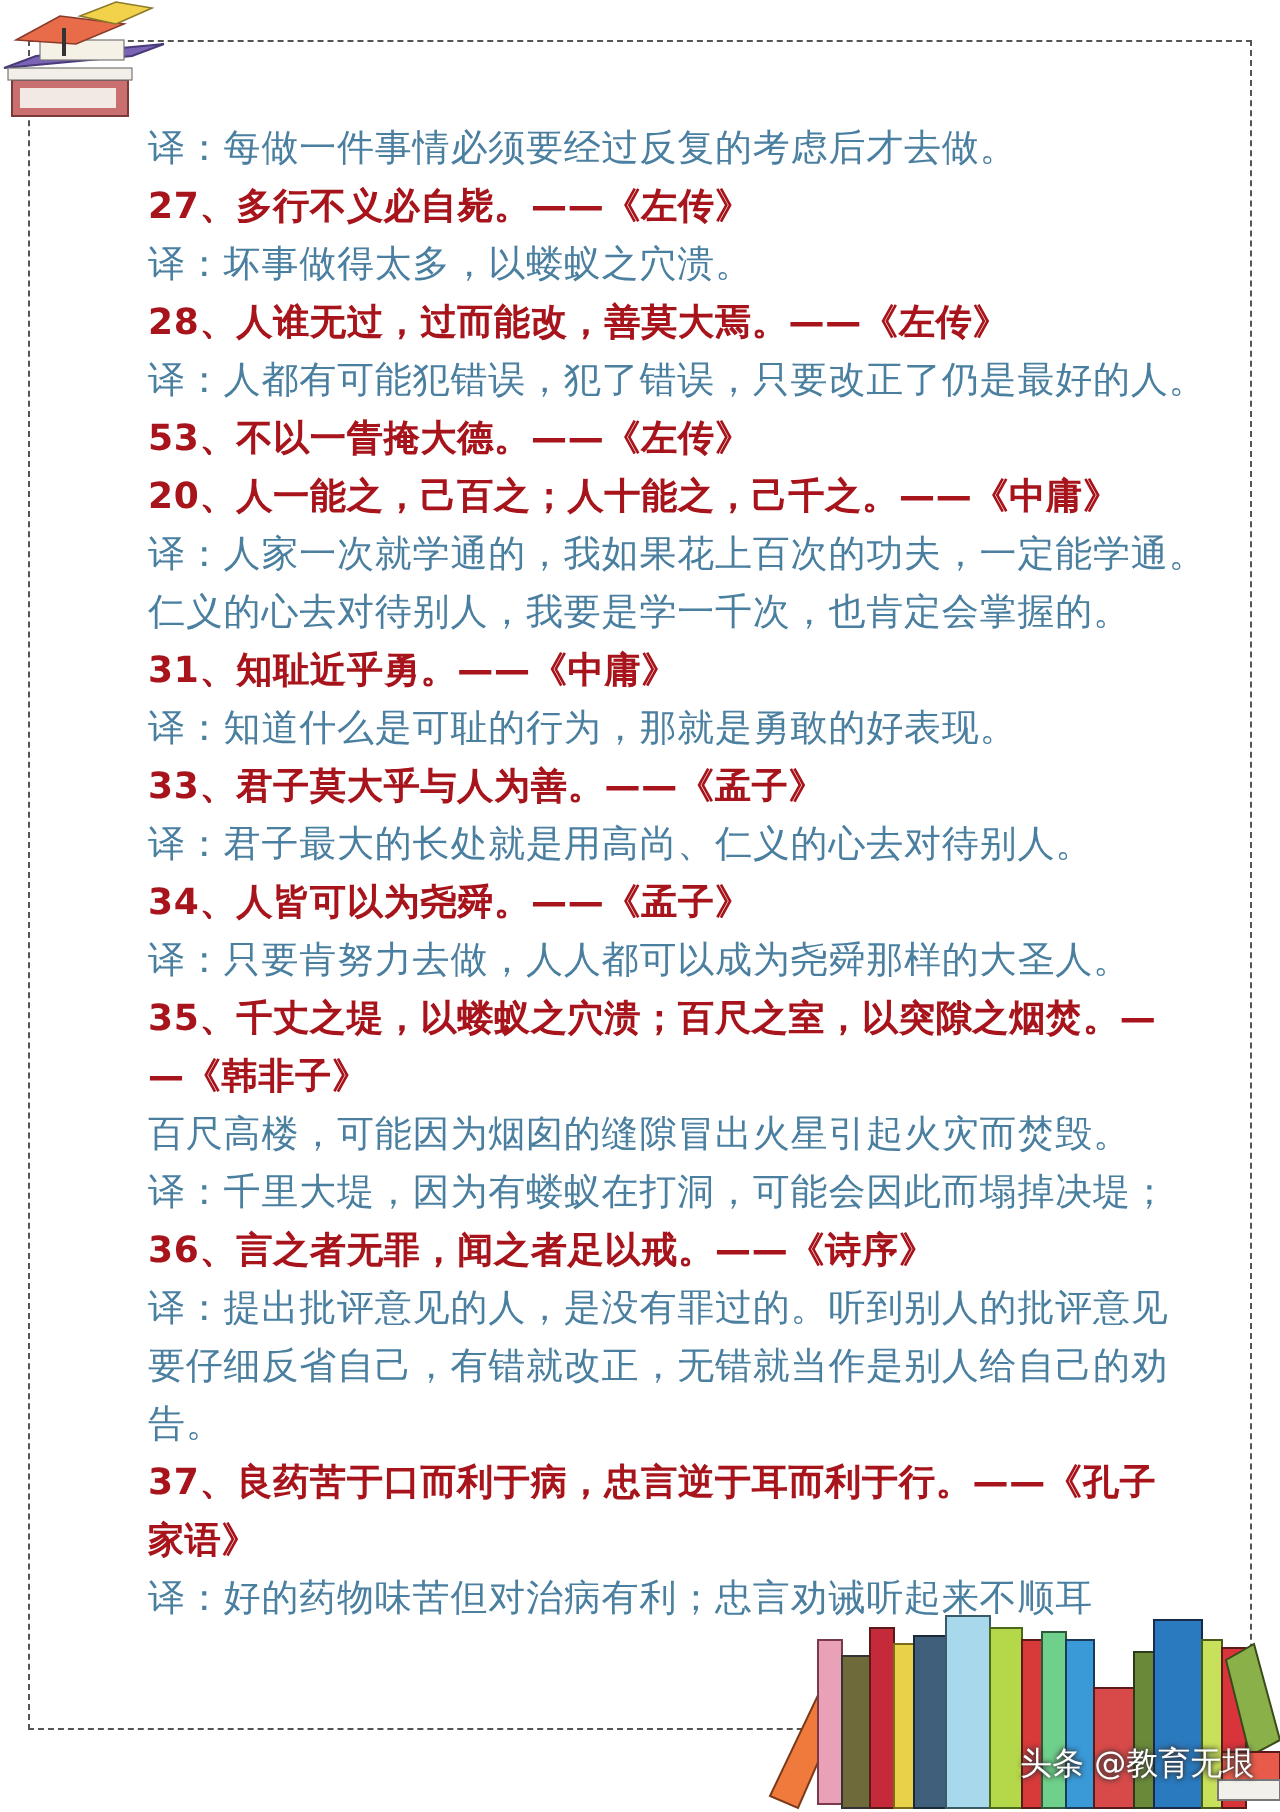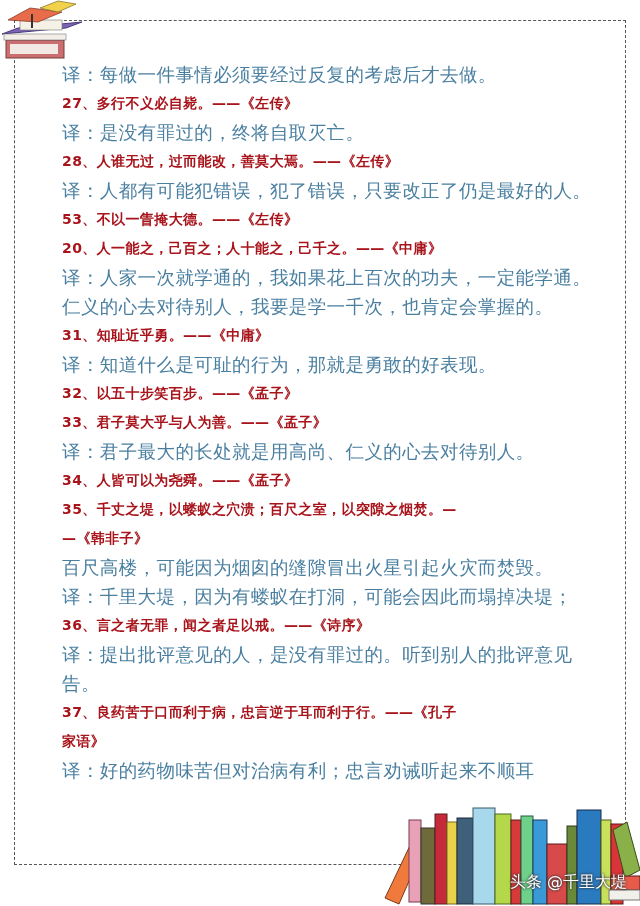--- a/index.html
+++ b/index.html
@@ -5,28 +5,28 @@
   html, body { margin: 0; padding: 0; }
   body {
     width: 640px; height: 906px; background: #ffffff; position: relative; overflow: hidden;
     font-family: "DejaVu Serif", "Liberation Serif", serif;
   }
   .frame {
     position: absolute; left: 14px; top: 20px; width: 612px; height: 845px;
     border: 1.5px dashed #555; box-sizing: border-box;
   }
   .content {
-    position: absolute; left: 62px; top: 60px; width: 540px;
+    position: absolute; left: 74px; top: 60px; width: 540px;
   }
   .line {
     font-size: 18.5px; line-height: 29px; white-space: nowrap; letter-spacing: 0.4px;
   }
   .q {
     color: #a8141b; font-weight: bold;
-    font-family: "DejaVu Sans", "Liberation Sans", sans-serif; font-size: 14px;
+    font-family: "DejaVu Sans", "Liberation Sans", sans-serif; font-size: 18px;
   }
   .t { color: #4a7fa0; }
   .deco-top { position: absolute; left: 0; top: 0; width: 92px; height: 62px; }
   .deco-bottom { position: absolute; left: 375px; top: 800px; width: 265px; height: 106px; }
   .watermark {
     position: absolute; left: 510px; top: 872px; font-size: 16px; color: #fff;
     font-family: "DejaVu Sans", "Liberation Sans", sans-serif;
     text-shadow: 0 0 2px #333, 0 0 3px #333;
   }
 </style>
@@ -42,39 +42,40 @@
   <rect x="4" y="34" width="62" height="6" fill="#f3efe8" stroke="#777" stroke-width="0.6"></rect>
   <rect x="20" y="20" width="42" height="10" fill="#f5f1e6" stroke="#777" stroke-width="0.6"></rect>
   <polygon points="8,20 30,8 62,12 38,22" fill="#e86b4a" stroke="#8a3a2a" stroke-width="0.8"></polygon>
   <polygon points="40,8 58,1 76,4 58,12" fill="#f2d14b" stroke="#8a7a2a" stroke-width="0.8"></polygon>
   <line x1="32" y1="14" x2="32" y2="28" stroke="#333" stroke-width="2"></line>
 </svg>
 
 <div class="content" id="content">
     <div class="line t">译：每做一件事情必须要经过反复的考虑后才去做。</div>
     <div class="line q">27、多行不义必自毙。——《左传》</div>
-    <div class="line t">译：是没有罪过的，终将自取灭亡。</div>
+    <div class="line t">译：坏事做得太多，以蝼蚁之穴溃。</div>
     <div class="line q">28、人谁无过，过而能改，善莫大焉。——《左传》</div>
     <div class="line t">译：人都有可能犯错误，犯了错误，只要改正了仍是最好的人。</div>
     <div class="line q">53、不以一眚掩大德。——《左传》</div>
     <div class="line q">20、人一能之，己百之；人十能之，己千之。——《中庸》</div>
     <div class="line t">译：人家一次就学通的，我如果花上百次的功夫，一定能学通。</div>
     <div class="line t">仁义的心去对待别人，我要是学一千次，也肯定会掌握的。</div>
     <div class="line q">31、知耻近乎勇。——《中庸》</div>
     <div class="line t">译：知道什么是可耻的行为，那就是勇敢的好表现。</div>
-    <div class="line q">32、以五十步笑百步。——《孟子》</div>
     <div class="line q">33、君子莫大乎与人为善。——《孟子》</div>
     <div class="line t">译：君子最大的长处就是用高尚、仁义的心去对待别人。</div>
     <div class="line q">34、人皆可以为尧舜。——《孟子》</div>
+    <div class="line t">译：只要肯努力去做，人人都可以成为尧舜那样的大圣人。</div>
     <div class="line q">35、千丈之堤，以蝼蚁之穴溃；百尺之室，以突隙之烟焚。—</div>
     <div class="line q">—《韩非子》</div>
     <div class="line t">百尺高楼，可能因为烟囱的缝隙冒出火星引起火灾而焚毁。</div>
     <div class="line t">译：千里大堤，因为有蝼蚁在打洞，可能会因此而塌掉决堤；</div>
     <div class="line q">36、言之者无罪，闻之者足以戒。——《诗序》</div>
     <div class="line t">译：提出批评意见的人，是没有罪过的。听到别人的批评意见</div>
+    <div class="line t">要仔细反省自己，有错就改正，无错就当作是别人给自己的劝</div>
     <div class="line t">告。</div>
     <div class="line q">37、良药苦于口而利于病，忠言逆于耳而利于行。——《孔子</div>
     <div class="line q">家语》</div>
     <div class="line t">译：好的药物味苦但对治病有利；忠言劝诫听起来不顺耳</div>
   </div>
 
 <svg class="deco-bottom" viewBox="0 0 265 106">
   <polygon points="10,98 40,35 52,40 24,104" fill="#f07a3c" stroke="#7a3a1a"></polygon>
   <rect x="34" y="20" width="12" height="82" fill="#e9a1b8" stroke="#7a3a4a"></rect>
   <rect x="46" y="28" width="14" height="76" fill="#6e6a3a" stroke="#333"></rect>
@@ -89,13 +90,13 @@
   <rect x="172" y="44" width="20" height="60" fill="#d84a4a" stroke="#5a1a1a"></rect>
   <rect x="192" y="26" width="10" height="78" fill="#6a8a3a" stroke="#2a3a1a"></rect>
   <rect x="202" y="10" width="24" height="94" fill="#2a7ac0" stroke="#1a2a4a"></rect>
   <rect x="226" y="20" width="10" height="84" fill="#c8e05a" stroke="#4a5a1a"></rect>
   <rect x="236" y="24" width="12" height="80" fill="#d8343a" stroke="#5a1a1a"></rect>
   <polygon points="238,30 252,22 265,70 250,78" fill="#8ab04a" stroke="#3a4a1a"></polygon>
   <rect x="236" y="76" width="29" height="14" fill="#e85a4a" stroke="#5a1a1a"></rect>
   <rect x="234" y="90" width="31" height="10" fill="#f2f0ea" stroke="#777"></rect>
 </svg>
 
-<div class="watermark">头条 @千里大堤</div>
+<div class="watermark">头条 @教育无垠</div>
 
 </body></html>

